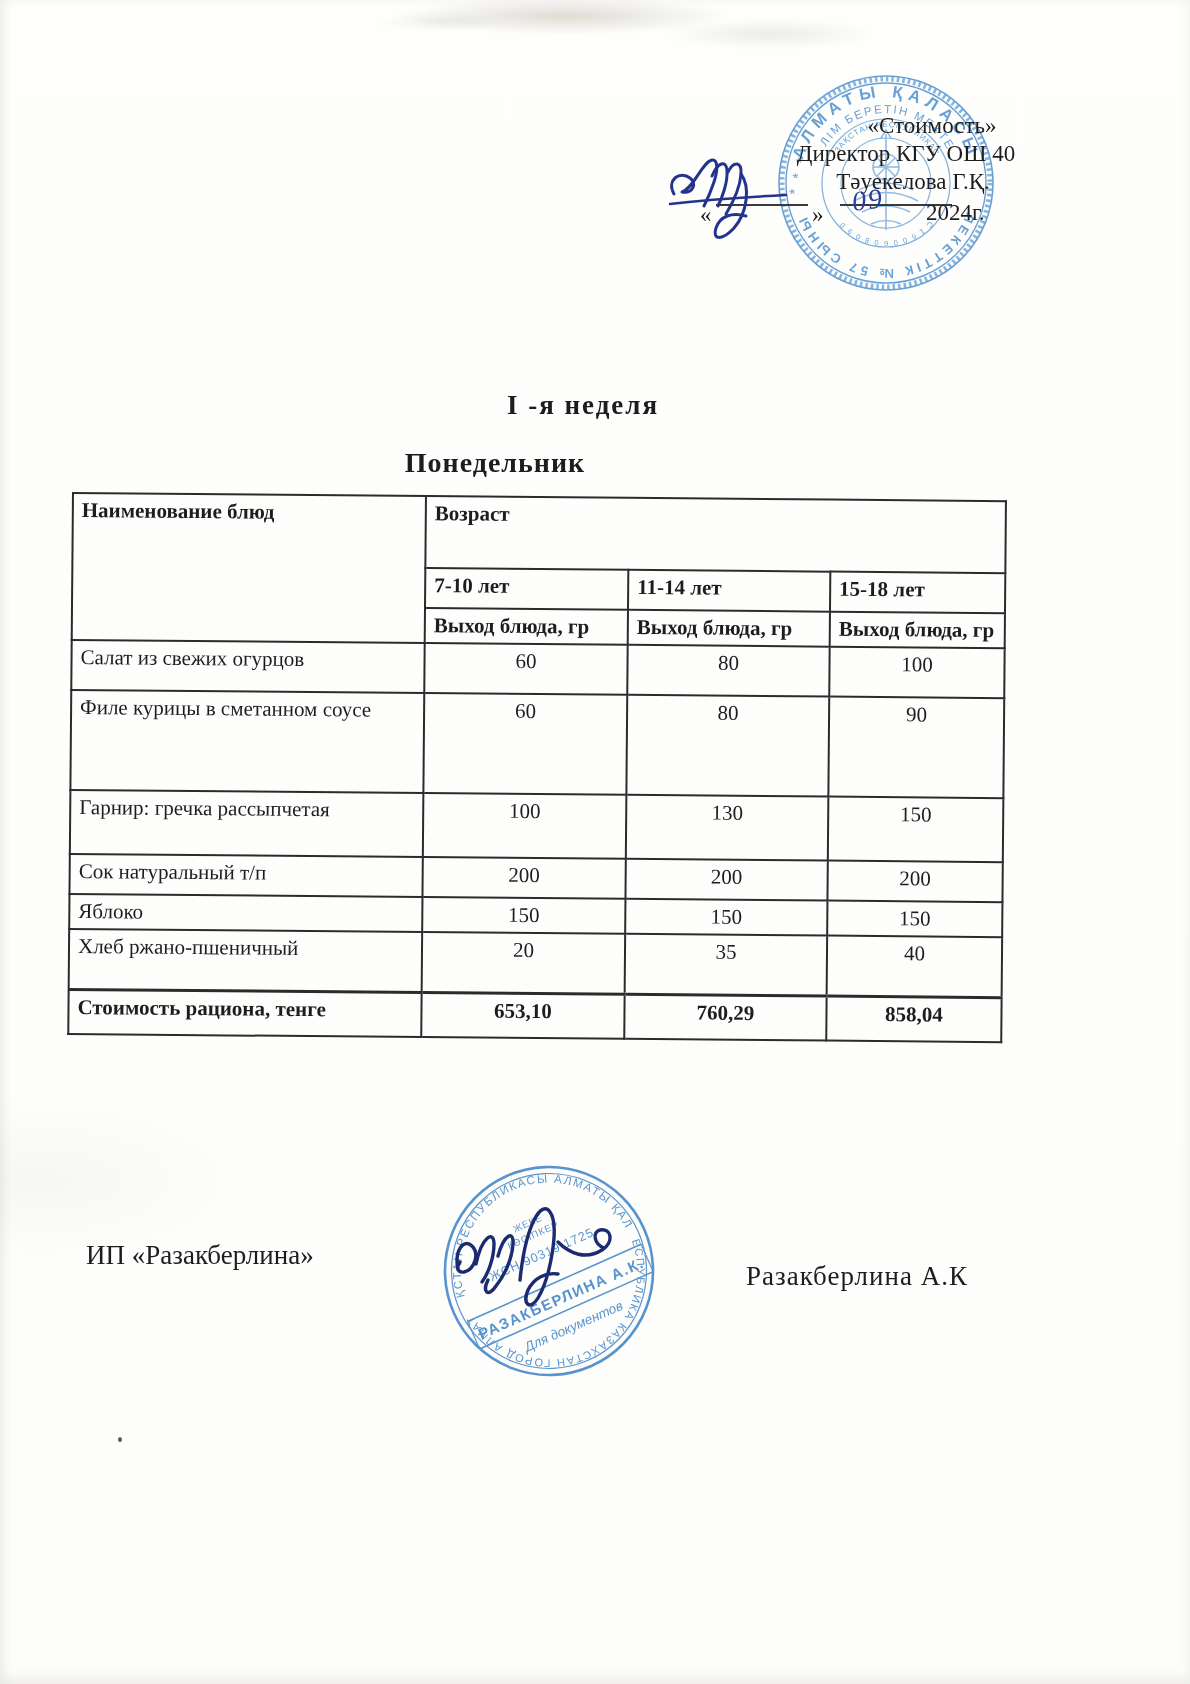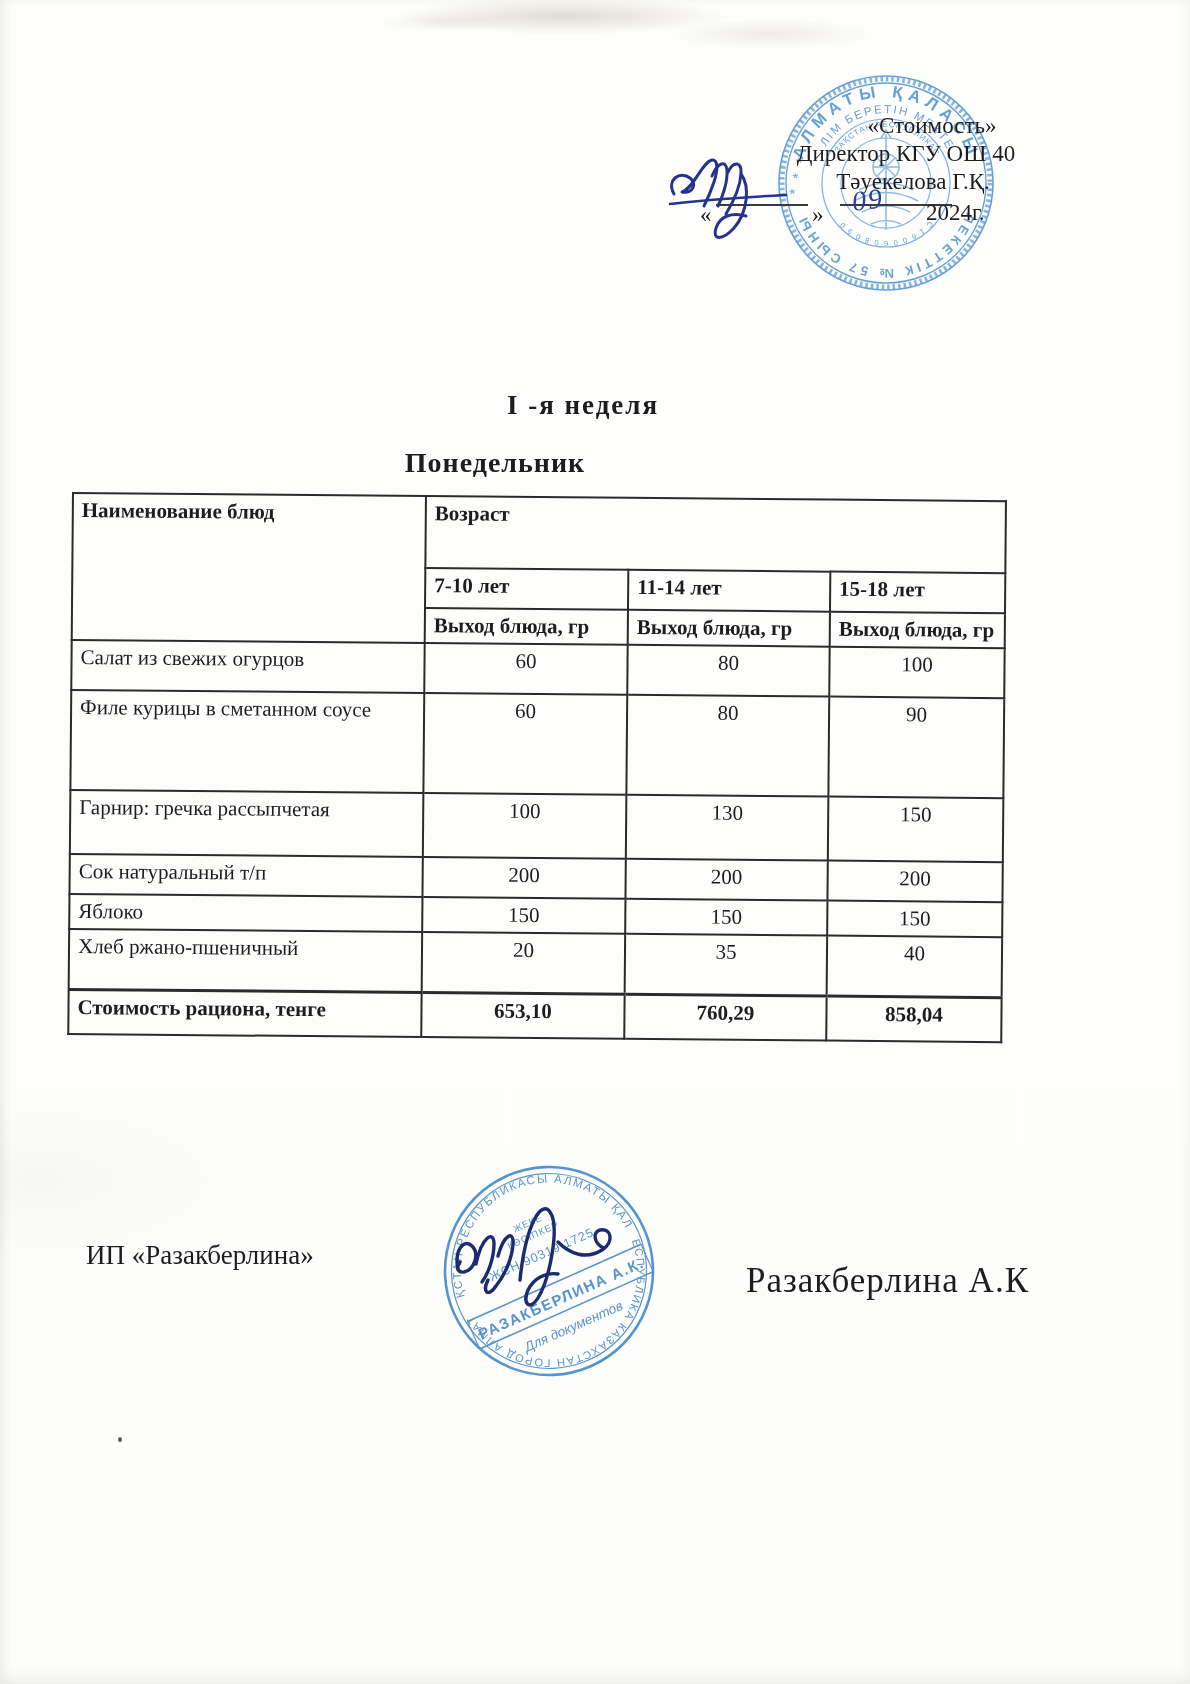--- a/index.html
+++ b/index.html
@@ -49,21 +49,21 @@
   tr.r2 td{height:90px;}
   tr.r3 td{height:54px;}
   tr.r4 td{height:30px;}
   tr.r5 td{height:23px;}
   tr.r6 td{height:50px;}
   tr.total td{height:34px;border-top-width:3px;font-weight:bold;}
   tr.total td.name-cell{font-size:21px;}
   tr.total td.val{font-size:21px;}
   
   .footer-left{position:absolute;left:86px;top:1240px;font-size:27px;text-align:right;}
-  .footer-right{position:absolute;left:746px;top:1261px;font-size:35px;letter-spacing:1px;}
+  .footer-right{position:absolute;left:746px;top:1261px;font-size:27px;letter-spacing:1px;}
   .ink-dot{position:absolute;left:118px;top:1437px;width:4px;height:5px;background:#5a5a58;border-radius:50%;}
   
   .stamp-top{position:absolute;left:775px;top:72px;opacity:.92;}
   .stamp-bottom{position:absolute;left:434px;top:1156px;opacity:.95;}
   .sig-top{position:absolute;left:664px;top:142px;}
   .sig-bottom{position:absolute;left:450px;top:1192px;}
   svg text{font-family:"Liberation Sans", sans-serif;}
 </style>
 </head>
 <body>

